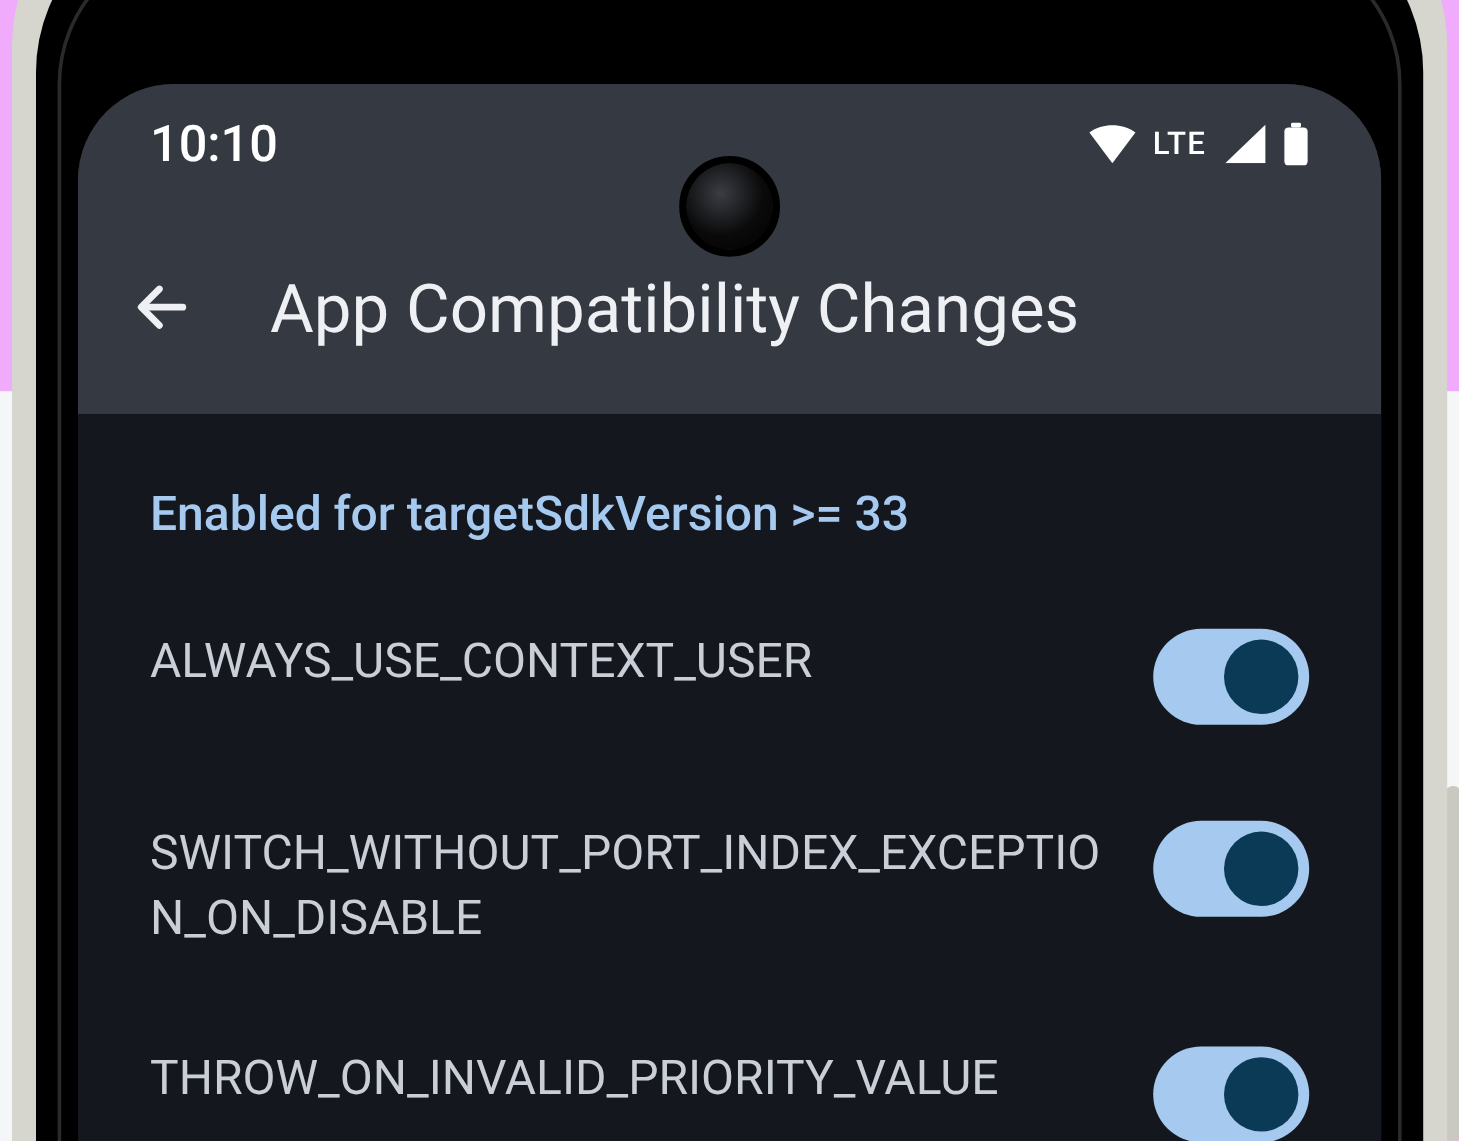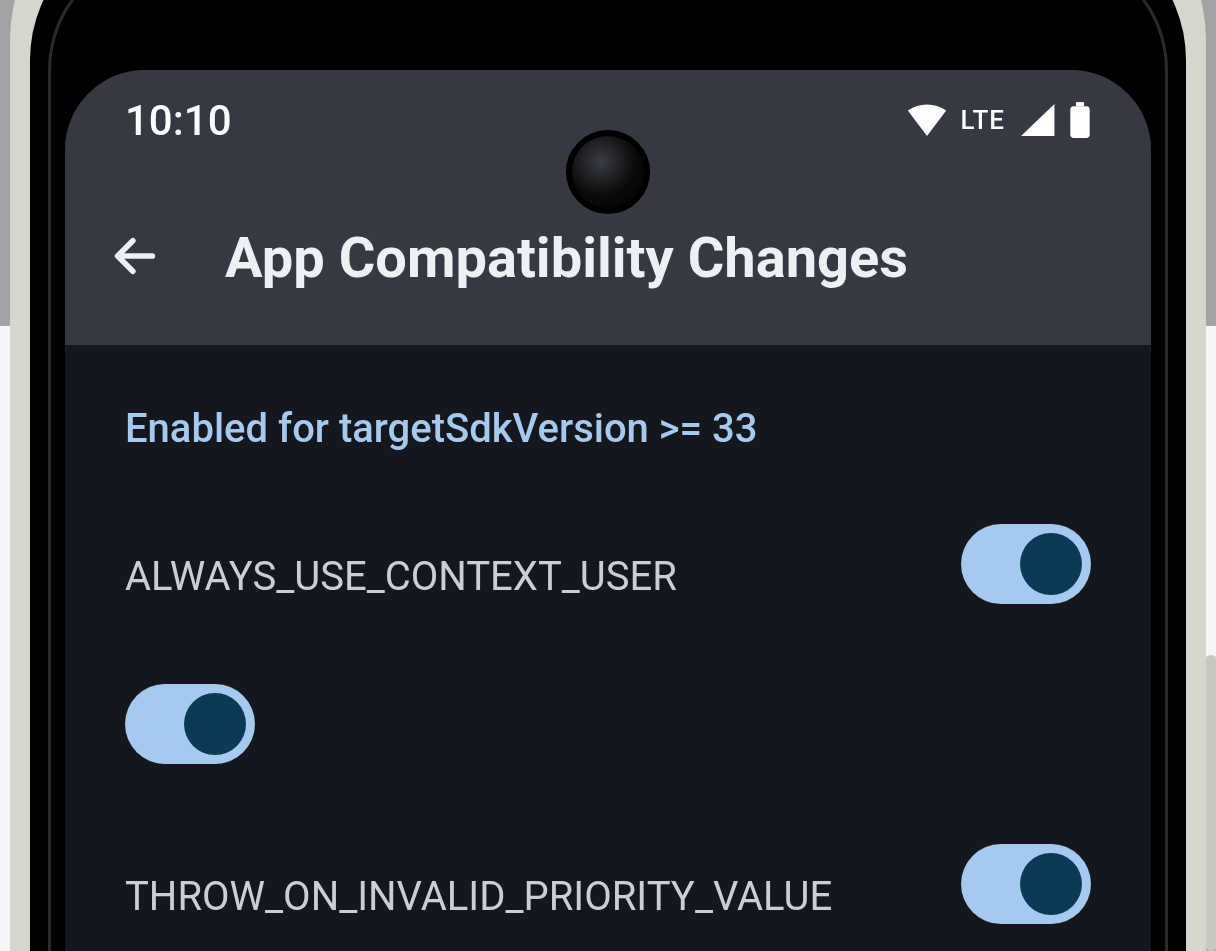--- a/index.html
+++ b/index.html
@@ -2,21 +2,21 @@
 <html><head>
   <meta charset="utf-8">
   <style>
     * { box-sizing: border-box; margin: 0; padding: 0; }
     html, body { width: 1216px; height: 951px; overflow: hidden; background: #fff; font-family: Roboto, "Helvetica Neue", Arial, sans-serif; }
 
     .stage {
       position: relative;
       width: 1216px;
       height: 951px;
-      background: #a3a3a3;
+      background: #f0abfc;
     }
 
     
     .bezel-outer {
       position: absolute;
       left: 10px;
       top: -120px;
       width: 1196px;
       height: 1400px;
       background: #d6d6cf;
@@ -126,39 +126,39 @@
       width: 60px;
       height: 60px;
       display: flex;
       align-items: center;
       justify-content: center;
       cursor: pointer;
     }
     .toolbar-title {
       color: #eef0f3;
       font-size: 56px;
-      font-weight: 700;
+      font-weight: 400;
       text-align: center;
     }
 
     
     .content {
       background: #14181e;
       min-height: 800px;
       padding: 60px 60px 0 60px;
     }
     .section-header {
       color: #a5c9ef;
       font-size: 40px;
       font-weight: 500;
       margin-bottom: 32px;
     }
     .row {
       display: flex;
-      align-items: flex-end;
+      align-items: flex-start;
       justify-content: space-between;
       gap: 24px;
       padding: 40px 0;
       min-height: 142px;
       cursor: pointer;
     }
     .row-label {
       color: #c9ced7;
       font-size: 40px;
       font-weight: 400;
@@ -248,20 +248,21 @@
 
       <div class="row">
         <div class="row-label">ALWAYS_USE_CONTEXT_USER</div>
         <div class="switch on">
           <div class="switch-track"></div>
           <div class="switch-thumb"></div>
         </div>
       </div>
 
       <div class="row">
+        <div class="row-label">SWITCH_WITHOUT_PORT_INDEX_EXCEPTION_ON_DISABLE</div>
         <div class="switch on">
           <div class="switch-track"></div>
           <div class="switch-thumb"></div>
         </div>
       </div>
 
       <div class="row">
         <div class="row-label">THROW_ON_INVALID_PRIORITY_VALUE</div>
         <div class="switch on">
           <div class="switch-track"></div>

